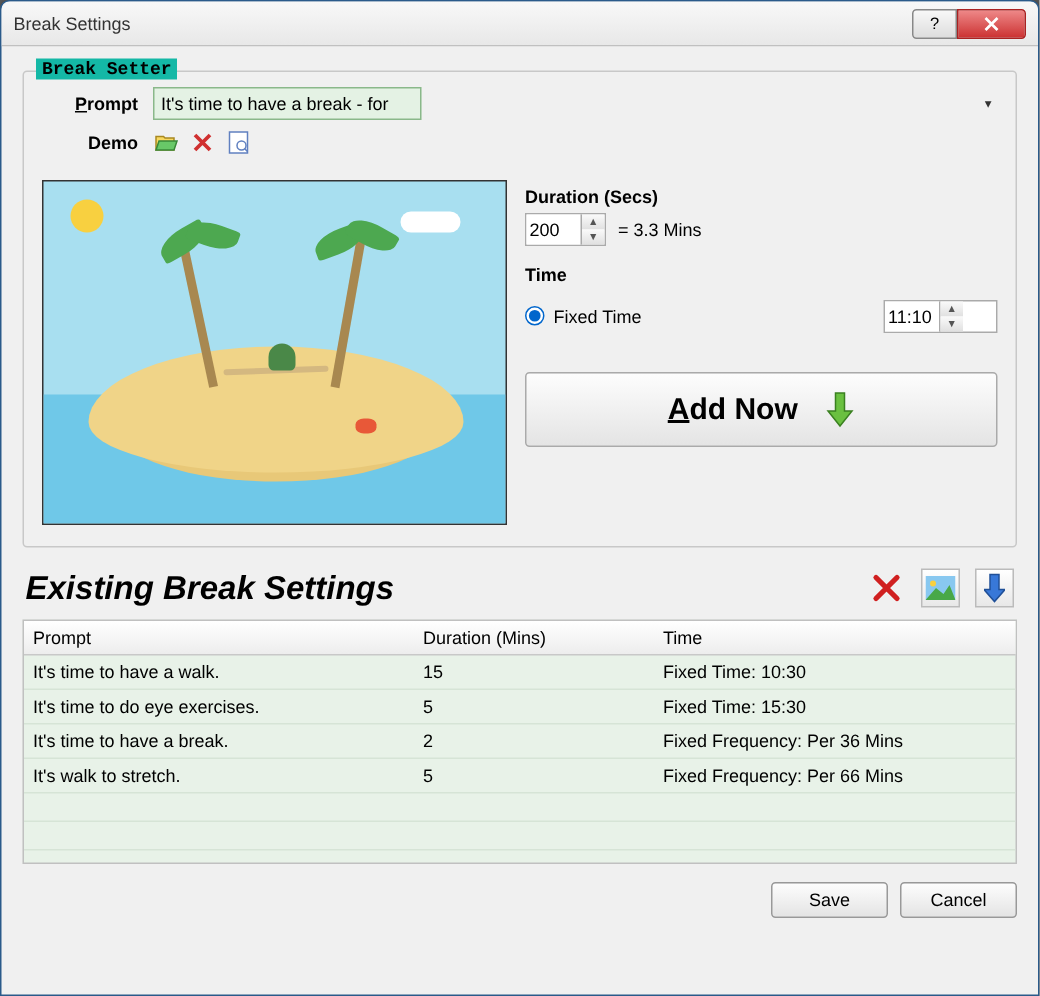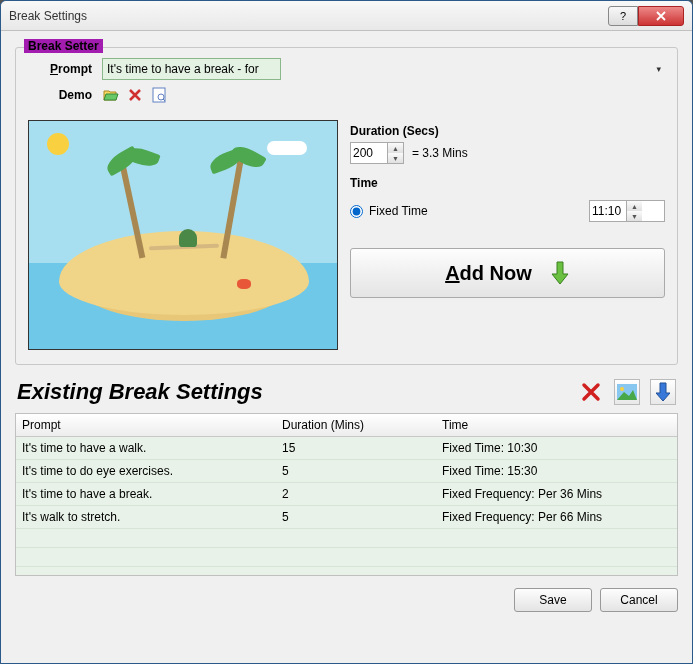--- a/index.html
+++ b/index.html
@@ -6,21 +6,21 @@
   body { margin: 0; background: #5a5a5a; width: 693px; height: 664px; overflow: hidden; }
   .window { width: 693px; height: 664px; background: #f0f0f0; border: 1px solid #2a5a8a; border-radius: 6px 6px 0 0; box-shadow: 0 0 4px rgba(0,0,0,0.3); position: relative; }
   .titlebar { height: 30px; background: linear-gradient(to bottom, #f8f8f8, #e8e8e8); border-radius: 6px 6px 0 0; display: flex; align-items: center; padding: 0 8px; border-bottom: 1px solid #c0c0c0; }
   .titlebar-text { font-size: 12px; color: #333; flex: 1; }
   .titlebar-btns { display: flex; gap: 0; }
   .tb-btn { width: 30px; height: 20px; display: flex; align-items: center; justify-content: center; font-size: 11px; border: 1px solid #888; background: linear-gradient(to bottom, #f8f8f8, #ddd); cursor: pointer; }
   .tb-help { border-radius: 3px 0 0 3px; }
   .tb-close { background: linear-gradient(to bottom, #e88, #c33); color: #fff; border-radius: 0 3px 3px 0; width: 46px; border-color: #a22;}
   .content { padding: 10px 14px; }
   .groupbox { border: 1px solid #c8c8c8; border-radius: 3px; padding: 10px 12px 14px 12px; position: relative; margin-top: 6px; }
-  .groupbox-title { position: absolute; top: -9px; left: 8px; background: #a21caf; padding: 0 4px; font-size: 12px; font-weight: bold; }
+  .groupbox-title { position: absolute; top: -9px; left: 8px; background: #14b8a6; padding: 0 4px; font-size: 12px; font-weight: bold; font-family: Liberation Mono, monospace; }
   .row { display: flex; align-items: center; margin-bottom: 6px; }
   .lbl { width: 74px; text-align: right; padding-right: 10px; font-size: 12px; font-weight: bold; }
   .lbl .ul { text-decoration: underline; }
   .prompt-input { flex: 1; height: 22px; border: 1px solid #8ab88a; background: #e4f2e4; font-size: 12px; padding: 2px 18px 2px 4px; position: relative; }
   .dropdown-wrap { flex: 1; position: relative; }
   .dropdown-arrow { position: absolute; right: 4px; top: 0; height: 22px; display: flex; align-items: center; font-size: 9px; color: #333; cursor: pointer;}
   .icon-btns { display: flex; gap: 6px; align-items: center; }
   .icon-btn { width: 18px; height: 18px; display: flex; align-items: center; justify-content: center; cursor: pointer; }
   .body-split { display: flex; gap: 12px; margin-top: 16px; }
   .preview { width: 310px; height: 230px; border: 1px solid #333; background: #a8dff0; position: relative; overflow: hidden; }
@@ -28,21 +28,21 @@
   .section-hdr { font-size: 12px; font-weight: bold; margin: 4px 0 4px 0; }
   .spin-row { display: flex; align-items: center; gap: 8px; margin-bottom: 8px; }
   .spinner { display: flex; width: 54px; height: 22px; border: 1px solid #aaa; background: #fff; }
   .spinner input { width: 36px; border: none; font-size: 12px; padding: 0 2px; outline: none; }
   .spinner .arrows { width: 16px; display: flex; flex-direction: column; border-left: 1px solid #aaa; }
   .spinner .arrows div { flex: 1; display: flex; align-items: center; justify-content: center; font-size: 7px; background: linear-gradient(to bottom,#fafafa,#e0e0e0); cursor: pointer; color:#555;}
   .spinner.disabled { background: #f0f0f0; }
   .spinner.disabled input { color: #999; background: #f0f0f0; }
   .mins-eq { font-size: 12px; }
   .radio-row { display: flex; align-items: center; justify-content: space-between; margin: 6px 0; }
-  .radio-left { display: flex; align-items: flex-end; gap: 6px; font-size: 12px; }
+  .radio-left { display: flex; align-items: flex-start; gap: 6px; font-size: 12px; }
   .radio-left input[type=radio] { margin: 0; accent-color: #0066cc;}
   .disabled-text { color: #888; }
   .add-btn { margin-top: 20px; height: 50px; border: 1px solid #aaa; border-radius: 3px; background: linear-gradient(to bottom, #fdfdfd, #e4e4e4); display: flex; align-items: center; justify-content: center; gap: 18px; font-size: 20px; font-weight: bold; cursor: pointer; }
   .add-btn .ul { text-decoration: underline; }
   .existing-hdr-row { display: flex; align-items: center; justify-content: space-between; margin: 14px 2px 8px 2px; }
   .existing-title { font-size: 22px; font-weight: bold; font-style: italic; }
   .toolbar-icons { display: flex; gap: 10px; align-items: center; }
   .toolbar-icons .ti { width: 26px; height: 26px; border: 1px solid #bbb; background: linear-gradient(to bottom,#fff,#e8e8e8); display:flex; align-items:center; justify-content:center; cursor:pointer; }
   .toolbar-icons .ti.noborder { border:none; background:none; }
   .table { border: 1px solid #c0c0c0; background: #e8f2e8; font-size: 12px; }

